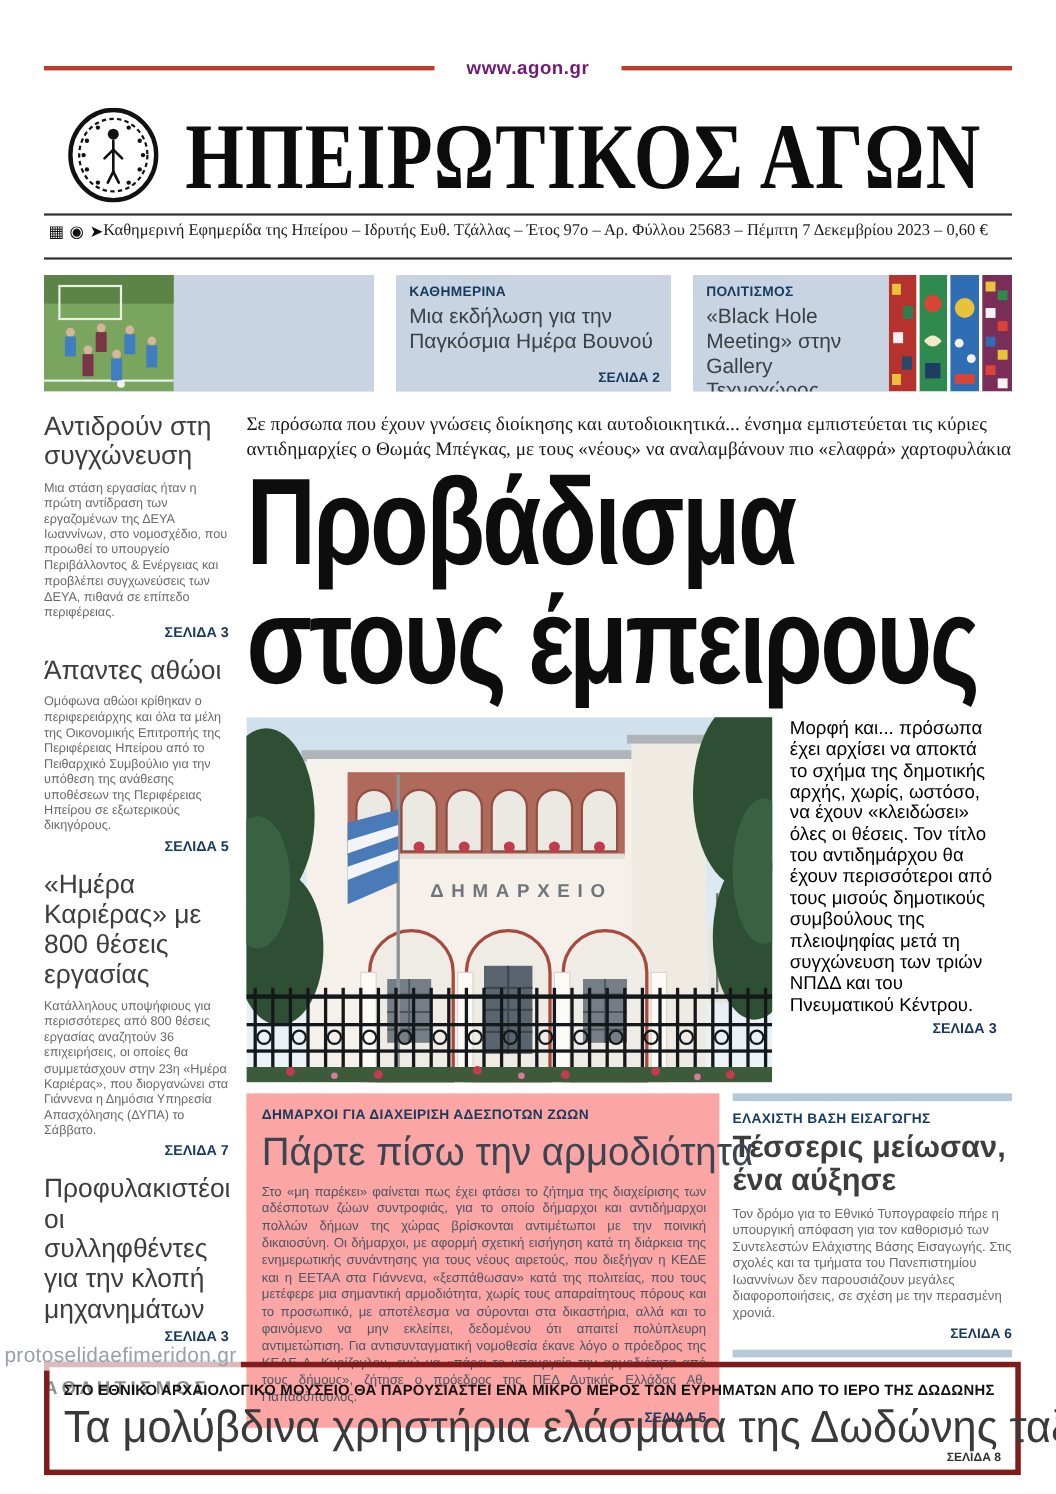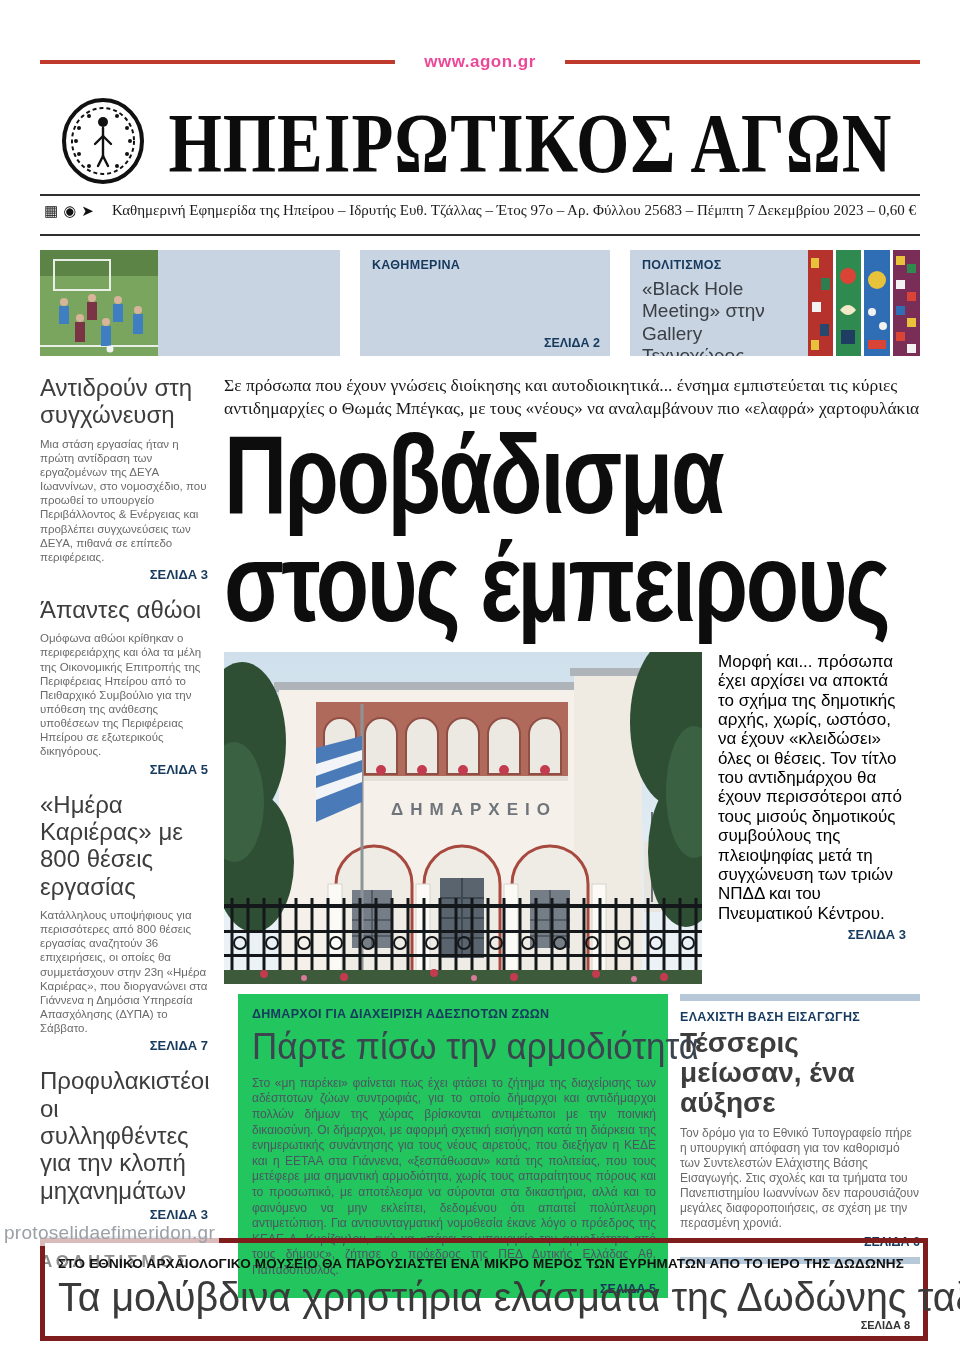--- a/index.html
+++ b/index.html
@@ -5,29 +5,29 @@
   html,body{margin:0;padding:0;background:#e8e8e8;}
   .page{position:relative;width:960px;height:1358px;background:#fff;margin:0 auto;
         font-family:"Liberation Sans",sans-serif;overflow:hidden;}
   .inner{position:absolute;left:40px;top:0;width:880px;}
 
   
   .web-row{position:relative;margin-top:52px;height:22px;text-align:center;}
   .red-rule{position:absolute;top:8px;height:4px;background:#bf3a2d;}
   .red-rule.left{left:0;width:355px;}
   .red-rule.right{right:0;width:355px;}
-  .web-link{color:#ec4899;font-weight:bold;font-size:17px;letter-spacing:.5px;margin-top:48px;}
+  .web-link{color:#701a75;font-weight:bold;font-size:17px;letter-spacing:.5px;margin-top:48px;}
   .masthead{display:flex;align-items:flex-end;justify-content:center;gap:16px;height:108px;margin-top:2px;}
   .paper-title{font-family:"Liberation Serif",serif;font-weight:bold;font-size:70px;color:#0c0c0c;
                letter-spacing:1px;transform:scale(.98,1.22);white-space:nowrap;margin:0;}
   .hrule{border-top:2px solid #2f2f2f;margin-top:10px;}
   .dateline{display:flex;align-items:center;height:26px;padding:1px 4px;}
   .press-logos{display:flex;gap:5px;align-items:center;font-size:15px;color:#111;}
   .press-logos span{line-height:1;}
-  .dateline-text{flex:1;text-align:right;font-family:"Liberation Serif",serif;font-size:15px;color:#1c1c1c;}
+  .dateline-text{flex:1;text-align:left;font-family:"Liberation Serif",serif;font-size:15px;color:#1c1c1c;}
 
   
   .teasers{display:flex;gap:20px;margin-top:14px;height:106px;}
   .teaser{background:#c8d4e1;display:flex;overflow:hidden;}
   .teaser .txt{padding:8px 10px 6px 12px;display:flex;flex-direction:column;flex:1;}
   .kicker{color:#16395e;font-weight:bold;font-size:12.5px;letter-spacing:.3px;}
   .teaser-title{font-size:19px;color:#3a3f46;line-height:1.18;margin-top:6px;}
   .pageref{color:#16395e;font-weight:bold;font-size:12.5px;text-align:right;}
   .teaser .pageref{margin-top:auto;}
   .t1{width:300px;}
@@ -51,21 +51,21 @@
   .l-art{margin-bottom:14px;}
   .l-title{font-size:24px;color:#3d3d3d;line-height:1.14;font-weight:400;}
   .l-body{font-size:11.5px;color:#6a6a6a;line-height:1.23;margin-top:8px;}
   .l-art .pageref{margin-top:3px;font-size:13px;}
   .divider{height:6px;background:#b7c8d8;margin:8px 0 10px 4px;}
   .sec-head{color:#8d8d8d;font-weight:bold;font-size:17px;letter-spacing:4px;}
   .s-title{font-size:23px;color:#3d3d3d;line-height:1.15;font-weight:400;margin-top:8px;}
 
   
   .bottom-row{display:flex;gap:12px;margin-top:10px;}
-  .box-art{width:404px;flex:none;background:#22c55e;padding:10px 12px 2px 14px;margin-left:14px;}
+  .box-art{width:404px;flex:none;background:#fca5a5;padding:10px 12px 2px 14px;}
   .box-head{font-size:36px;color:#3b444f;font-weight:400;transform:scaleX(.97);transform-origin:left;
             white-space:nowrap;margin:4px 0 8px;}
   .box-body{font-size:12px;color:#4c5662;line-height:1.3;text-align:justify;}
   .box-art .pageref{margin-top:3px;}
   .right-art{flex:1;min-width:0;}
   .bar{height:7px;background:#b7c8d8;}
   .right-art .kicker{display:block;margin-top:9px;}
   .r-head{font-size:28px;color:#3d3d3d;font-weight:700;line-height:1.08;margin-top:4px;}
   .r-body{font-size:12px;color:#6a6a6a;line-height:1.25;margin-top:8px;}
   .right-art .pageref{margin-top:4px;}
@@ -154,20 +154,21 @@
               <rect x="35" y="72" width="10" height="20" fill="#7b3346"></rect>
             <circle cx="66" cy="72" r="4" fill="#d8b49a"></circle>
               <rect x="61" y="76" width="10" height="20" fill="#3f7fc1"></rect>
             <circle cx="70" cy="99" r="3.5" fill="#f2f2f2"></circle>
           </g>
         </svg>
       </div>
       <div class="teaser t2">
         <div class="txt">
           <span class="kicker">ΚΑΘΗΜΕΡΙΝΑ</span>
+          <div class="teaser-title">Μια εκδήλωση για την Παγκόσμια Ημέρα Βουνού</div>
           <span class="pageref">ΣΕΛΙΔΑ 2</span>
         </div>
       </div>
       <div class="teaser t3">
         <div class="txt">
           <span class="kicker">ΠΟΛΙΤΙΣΜΟΣ</span>
           <div class="teaser-title">«Black Hole Meeting» στην Gallery Τεχνοχώρος</div>
 
         </div>
         <svg width="112" height="106" viewBox="0 0 112 106">

